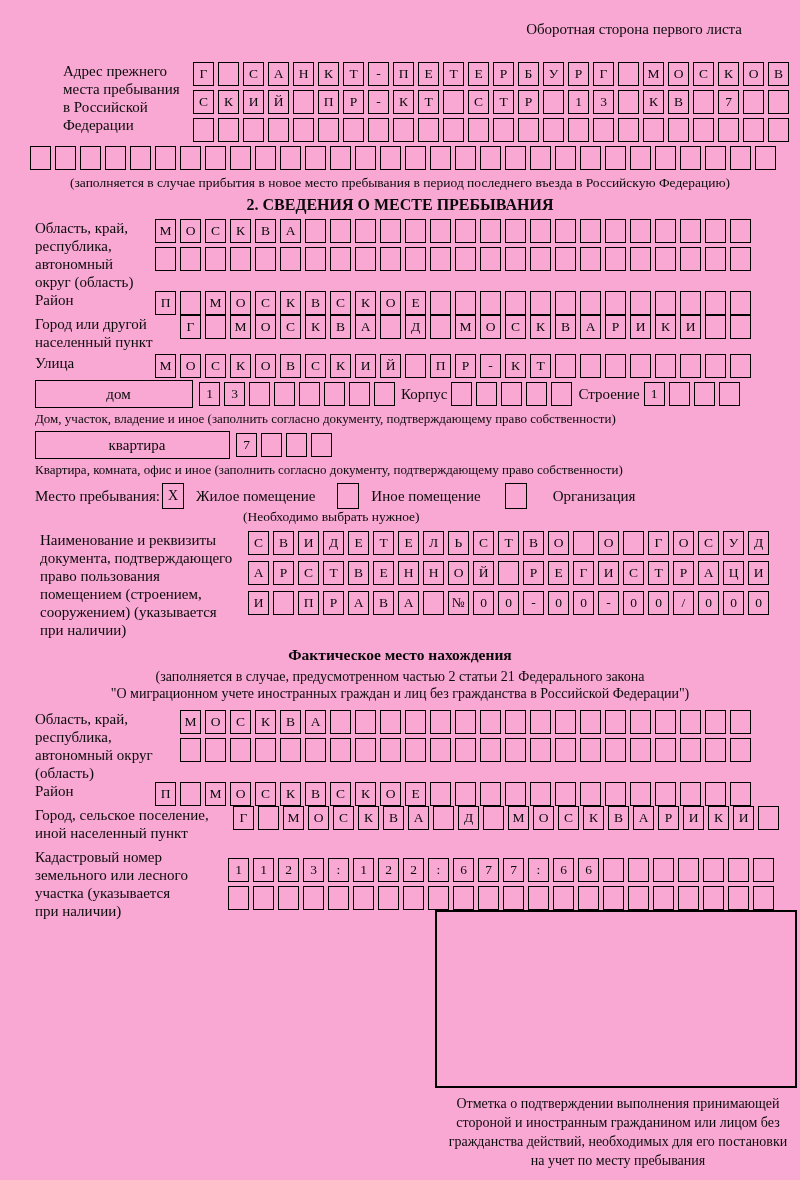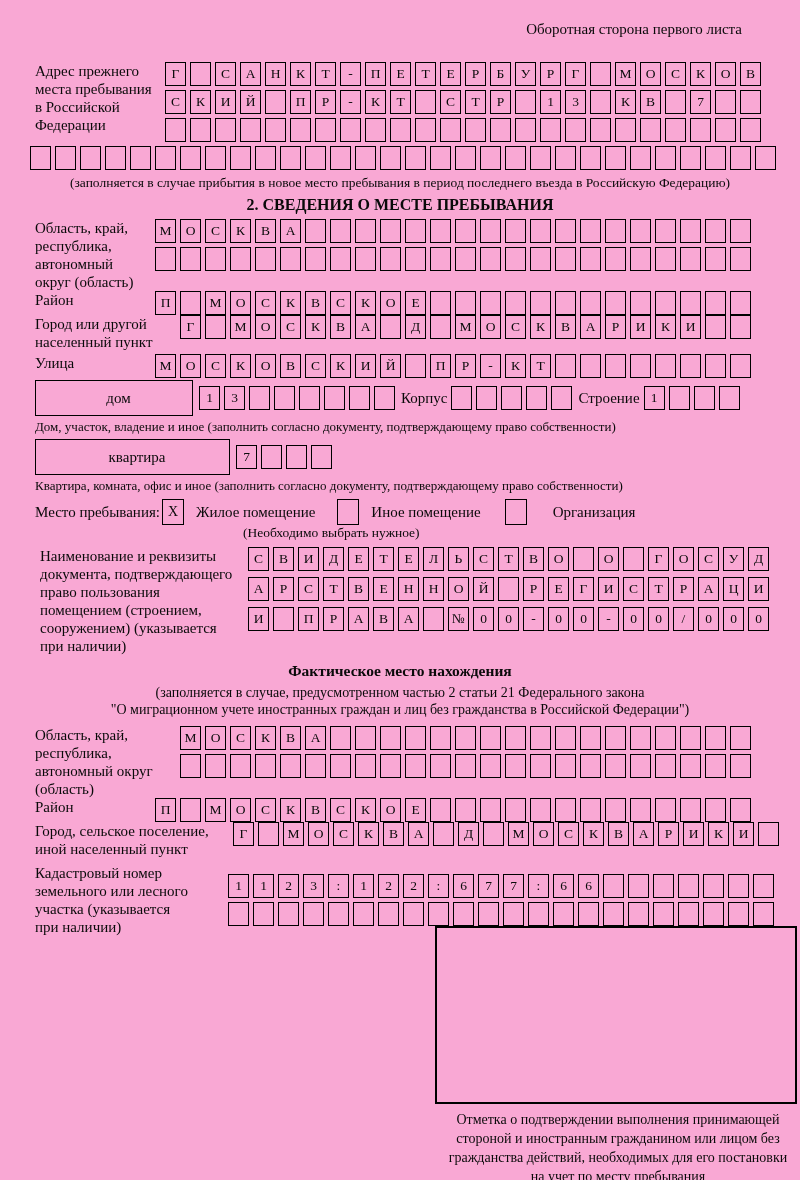--- a/index.html
+++ b/index.html
@@ -25,37 +25,37 @@
     width:21px;height:24px;
     border:1.7px solid #000;
     display:inline-flex;align-items:center;justify-content:center;
     font-size:13.5px;line-height:1;
   }
   .formrow{display:flex;align-items:flex-start;}
   .formrow > .label{box-sizing:border-box;padding-left:35px;flex:none;}
   
   .addr-block{margin-top:24px;}
   .addr-flex{display:flex;align-items:flex-start;}
-  .addr-flex > .label{box-sizing:border-box;padding-left:35px;flex:0 0 165px;}
+  .addr-flex > .label{box-sizing:border-box;padding-left:35px;flex:0 0 165px;margin-left:28px;}
   .addr-row4{margin-top:4px;margin-left:30px;}
   .caption{font-size:13.5px;line-height:16px;}
   .caption.center{text-align:center;}
   .caption1{margin-top:5px;}
   .sec-title{margin-top:4px;text-align:center;font-size:16px;line-height:20px;font-weight:bold;}
   .g-oblast2 > .label{flex-basis:155px;}
   .g-oblast2{margin-top:4px;}
   .g-raion > .label{flex-basis:155px;}
   .g-gorod2 > .label{flex-basis:180px;}
   .g-gorod2{height:34px;}
   .g-ulitsa > .label{flex-basis:155px;}
   .g-ulitsa{margin-top:5px;}
   
   .dom-row{margin-top:2px;padding-left:35px;display:flex;align-items:center;}
   .wide-box{
-    box-sizing:border-box;height:36px;border:1.7px solid #000;
+    box-sizing:border-box;height:28px;border:1.7px solid #000;
     display:inline-flex;align-items:center;justify-content:center;
     font-size:15px;flex:none;padding-left:9px;
   }
   .dom-box{width:158px;margin-right:6px;}
   .kv-box{width:195px;margin-right:6px;}
   .inline-label{font-size:15px;margin:0 4px 0 6px;white-space:nowrap;}
   .under-note{margin-top:3px;padding-left:35px;font-size:13px;line-height:16px;}
   .kv-row{margin-top:4px;padding-left:35px;display:flex;align-items:center;}
   
   .mesto{margin-top:5px;padding-left:35px;display:flex;align-items:center;font-size:15px;}

